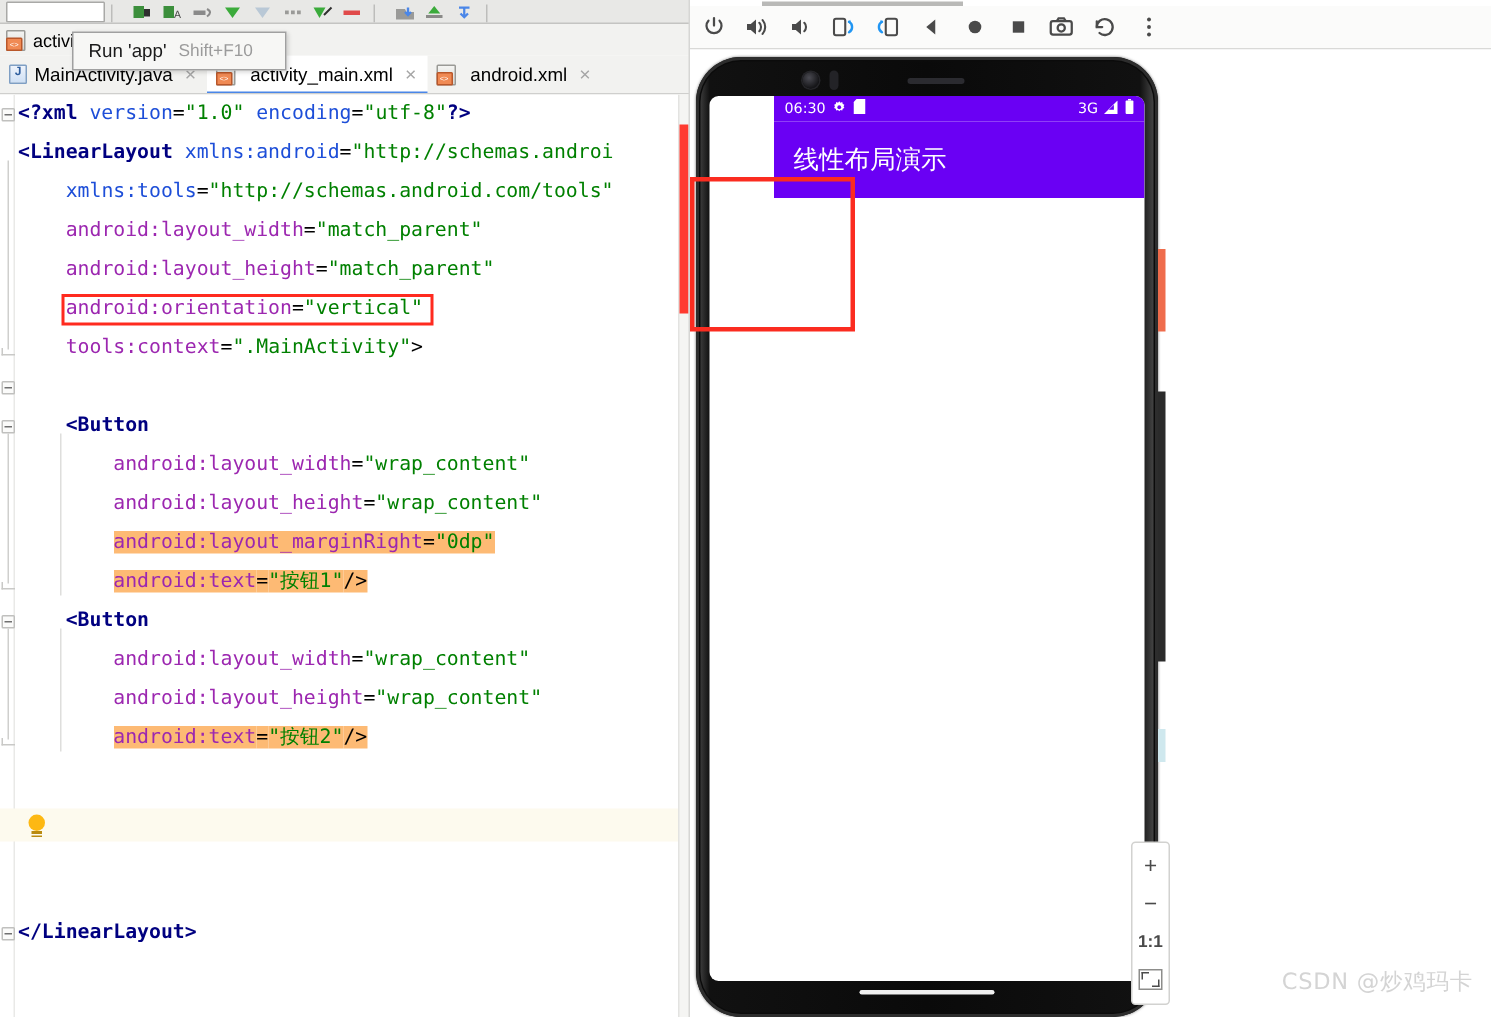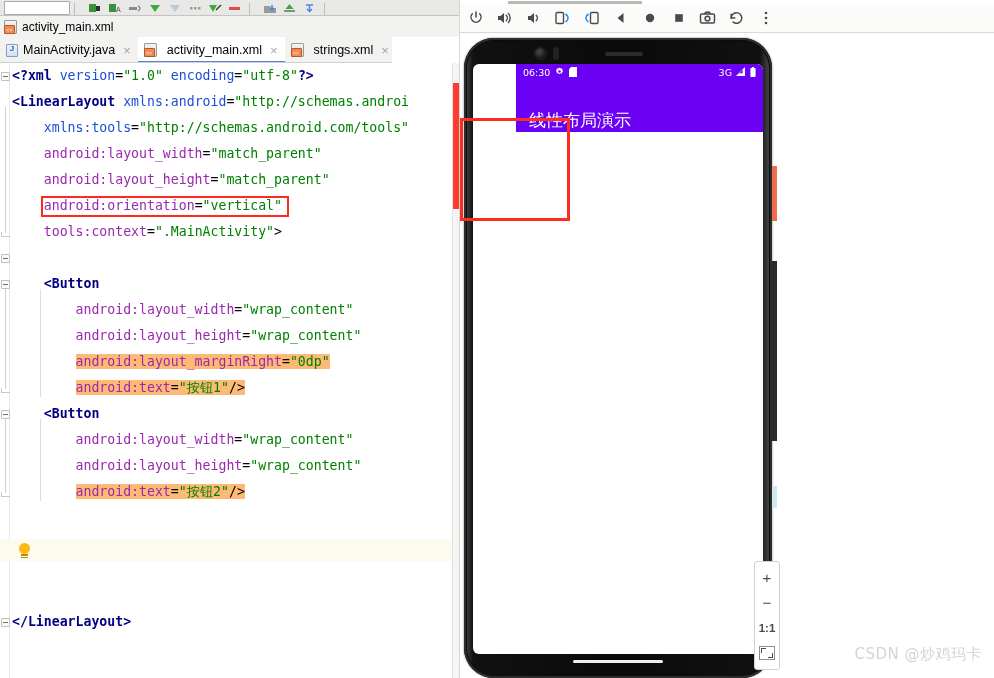--- a/index.html
+++ b/index.html
@@ -84,24 +84,24 @@
     font-family: "Liberation Sans", sans-serif;
     width: 9px; text-align: center;
   }
   .crumb-text {
     font-size: 12px; color: #000;
     white-space: nowrap;
   }
 
   .tabrow {
     position: absolute; left: 0; top: 37px;
-    width: 392px; height: 26px;
+    width: 460px; height: 26px;
     background: #f2f2f0;
     border-bottom: 1px solid #cfcfcd;
-    display: flex; 
+    display: flex; align-items: center;
     overflow: hidden;
   }
   .tab {
     display: flex; align-items: center;
     height: 26px;
     padding: 0 7px 0 6px;
     font-size: 12.5px; color: #000;
     white-space: nowrap;
     position: relative;
     gap: 5px;
@@ -339,21 +339,21 @@
     font-family: "DejaVu Sans", sans-serif;
     gap: 5px;
   }
   .sb-right {
     margin-left: auto;
     display:flex; align-items:center; gap:4px;
   }
   .appbar {
     height: 51px;
     background: #6a00f4;
-    display:flex; align-items:flex-end;
+    display:flex; align-items:center;
     padding-left: 13px;
   }
   .appbar-title {
     color: #ffffff;
     font-size: 17px;
     font-family: "DejaVu Sans", sans-serif;
   }
   .content {
     background: #ffffff;
     padding: 6px 0 0 6px;
@@ -525,25 +525,29 @@
       <span>MainActivity.java</span>
       <span class="tclose">×</span>
     </div>
     <div class="tab active">
       <span class="crumb-icon"><span class="xmlicon"></span></span>
       <span>activity_main.xml</span>
       <span class="tclose">×</span>
     </div>
     <div class="tab">
       <span class="crumb-icon"><span class="xmlicon"></span></span>
-      <span>strings.xml</span>
+      <span>android.xml</span>
       <span class="tclose">×</span>
     </div>
   </div>
 
+  <div class="tooltip">
+    <span class="tt-main">Run 'app'</span>
+    <span class="tt-key">Shift+F10</span>
+  </div>
 
   <div class="editor">
     <div class="gutter"></div>
     <div id="gutter-marks">
         <div class="fold" style="top: 9px;"></div>
         <div class="fold" style="top: 191px;"></div>
         <div class="fold" style="top: 217px;"></div>
         <div class="fold" style="top: 347px;"></div>
         <div class="foldend" style="top: 169px;"></div>
         <div class="foldend" style="top: 325px;"></div>

